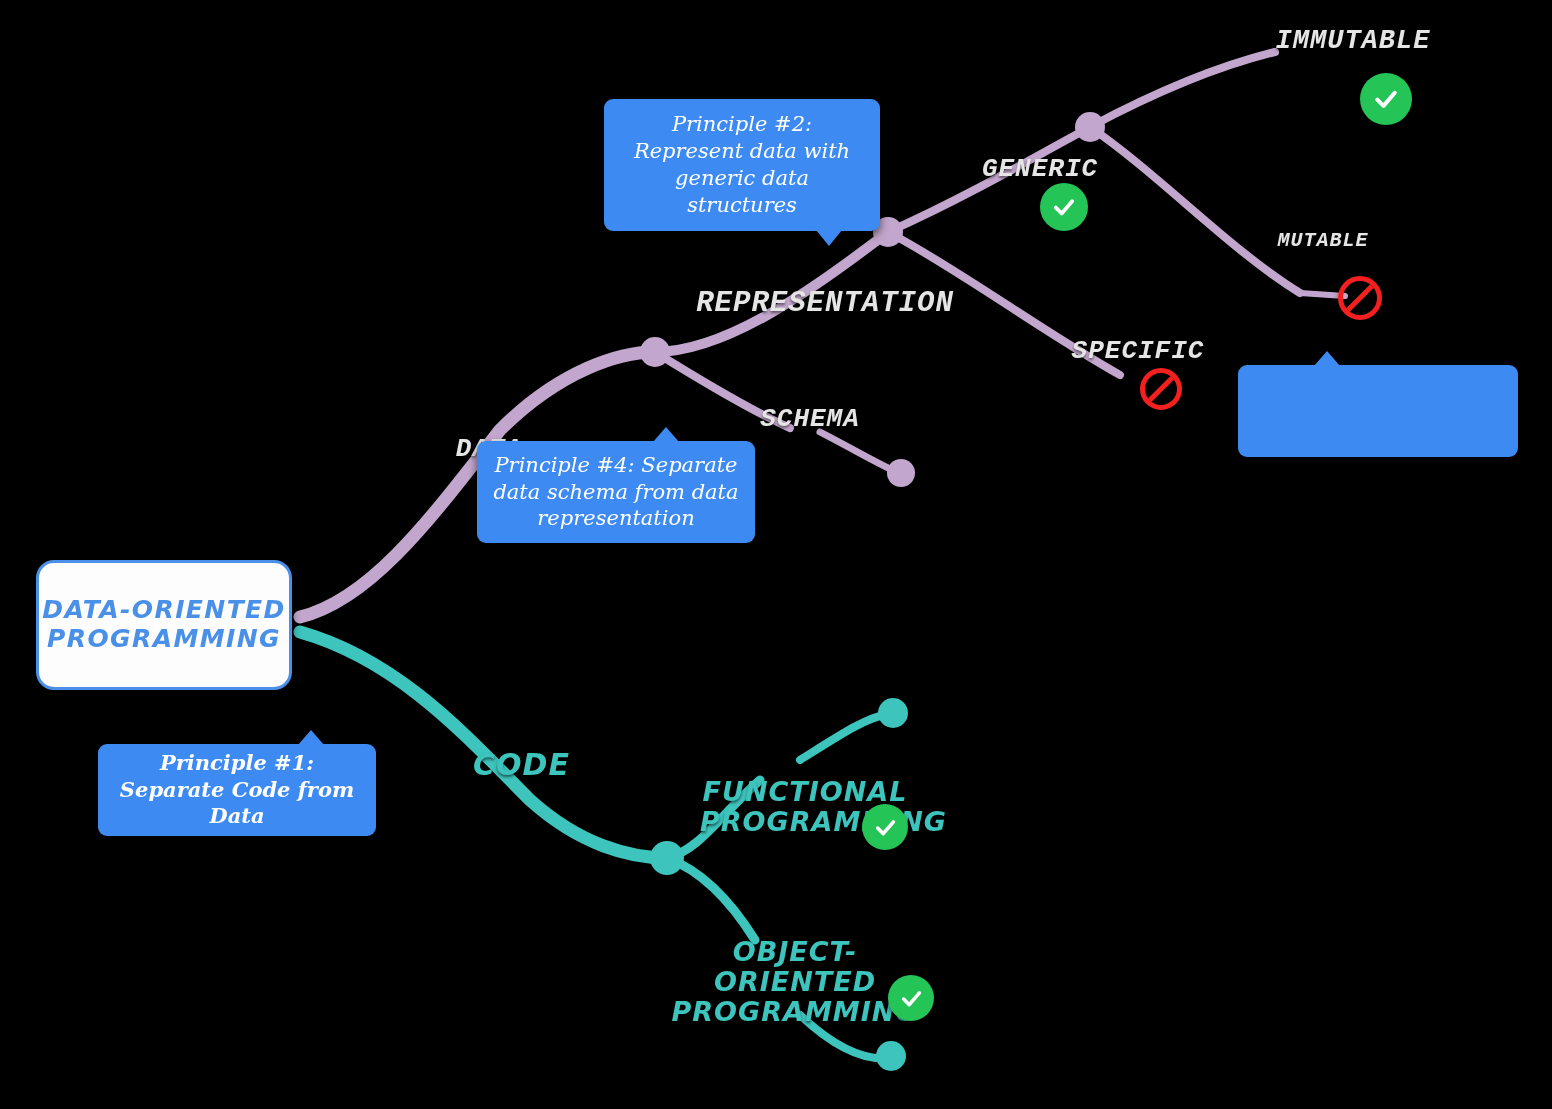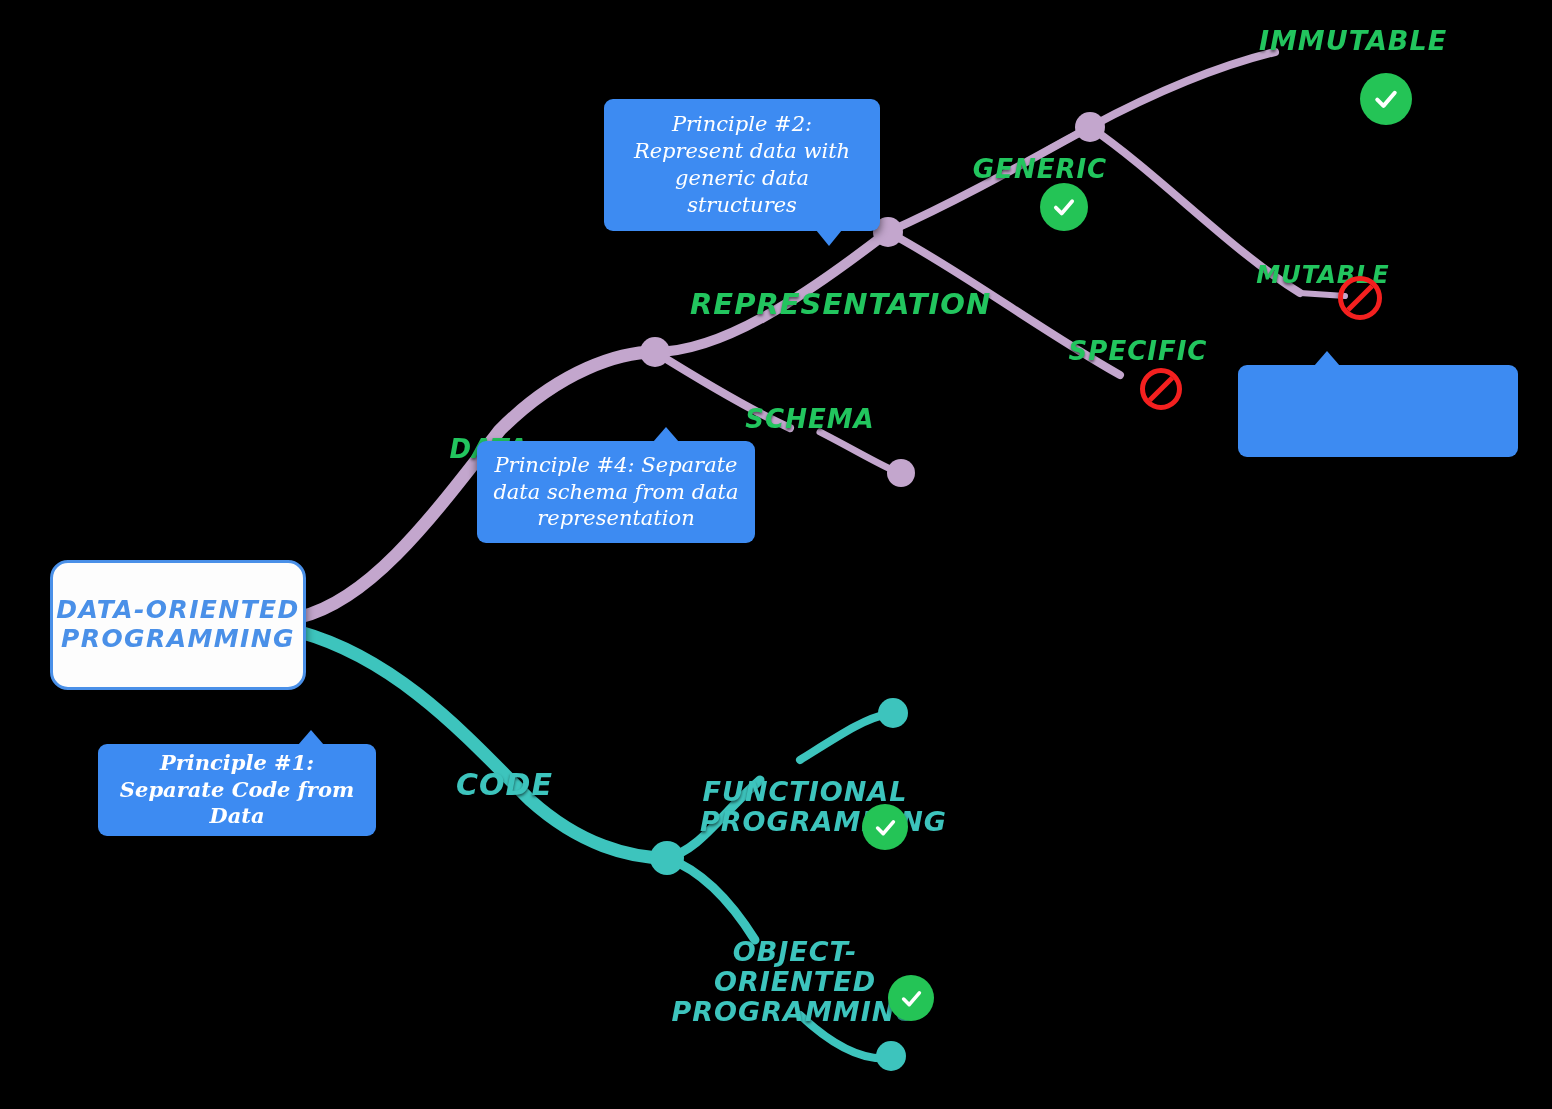--- a/index.html
+++ b/index.html
@@ -29,21 +29,20 @@
     position: absolute;
     background: #fdfdfd;
     border: 3px solid #4a90e8;
     border-radius: 18px;
     box-shadow: 0 3px 9px rgba(0,0,0,0.55);
     display: flex;
     align-items: center;
     justify-content: center;
     text-align: center;
     box-sizing: border-box;
-    margin-left: 14px;
   }
   .root-node .root-text {
     color: #4a90e8;
     font-family: "DejaVu Sans", sans-serif;
     font-weight: bold;
     font-style: italic;
     font-size: 25px;
     line-height: 1.15;
     letter-spacing: 1.4px;
     white-space: pre-line;
@@ -92,21 +91,21 @@
     position: absolute;
     font-family: "DejaVu Sans", sans-serif;
     font-weight: bold;
     font-style: italic;
     white-space: pre-line;
     text-align: center;
     line-height: 1.12;
     letter-spacing: 1px;
     text-shadow: 0 2px 3px rgba(0,0,0,0.55);
   }
-  .label-purple { color: #22c55e; }
+  .label-purple { color: #e5e5e5; font-family: Liberation Mono, monospace; }
   .label-teal   { color: #3dc4bd; }
 
   
   .status-icon {
     position: absolute;
     border-radius: 50%;
     box-sizing: border-box;
   }
   .icon-check {
     background: #24c456;
@@ -191,23 +190,23 @@
   <div class="branch-label label-purple" style="left:690px; top:265px; width:270px; font-size:29px;margin-top:23px;">REPRESENTATION</div>
 
   <div class="branch-label label-purple" style="left:745px; top:405px; width:130px; font-size:26px;">SCHEMA</div>
 
   <div class="branch-label label-purple" style="left:930px; top:155px; width:140px; font-size:26px;margin-left:40px;">GENERIC</div>
 
   <div class="branch-label label-purple" style="left:1068px; top:337px; width:140px; font-size:26px;">SPECIFIC</div>
 
   <div class="branch-label label-purple" style="left:1258px; top:26px; width:190px; font-size:27px;">IMMUTABLE</div>
 
-  <div class="branch-label label-purple" style="left:1248px; top:230px; width:150px; font-size:24px;margin-top:32px;">MUTABLE</div>
-
-  <div class="branch-label label-teal" style="left:452px; top:748px; width:105px; font-size:30px;margin-top:20px;">CODE</div>
+  <div class="branch-label label-purple" style="left:1248px; top:230px; width:150px; font-size:20px;">MUTABLE</div>
+
+  <div class="branch-label label-teal" style="left:469px; top:748px; width:105px; font-size:30px;">CODE</div>
 
   <div class="branch-label label-teal" style="left:700px; top:737px; width:210px; font-size:27px;margin-top:40px;">FUNCTIONAL
 PROGRAMMING</div>
 
   <div class="branch-label label-teal" style="left:665px; top:937px; width:260px; font-size:27px;">OBJECT-ORIENTED
 PROGRAMMING</div>
 
   <div class="status-icon icon-check" style="left:1360px; top:73px; width:52px; height:52px;">
     <svg width="30" height="30" viewBox="0 0 24 24">
       <path d="M5 12.5 L10 17.5 L19 7" fill="none" stroke="#ffffff" stroke-width="3.2" stroke-linecap="round" stroke-linejoin="round"></path>

